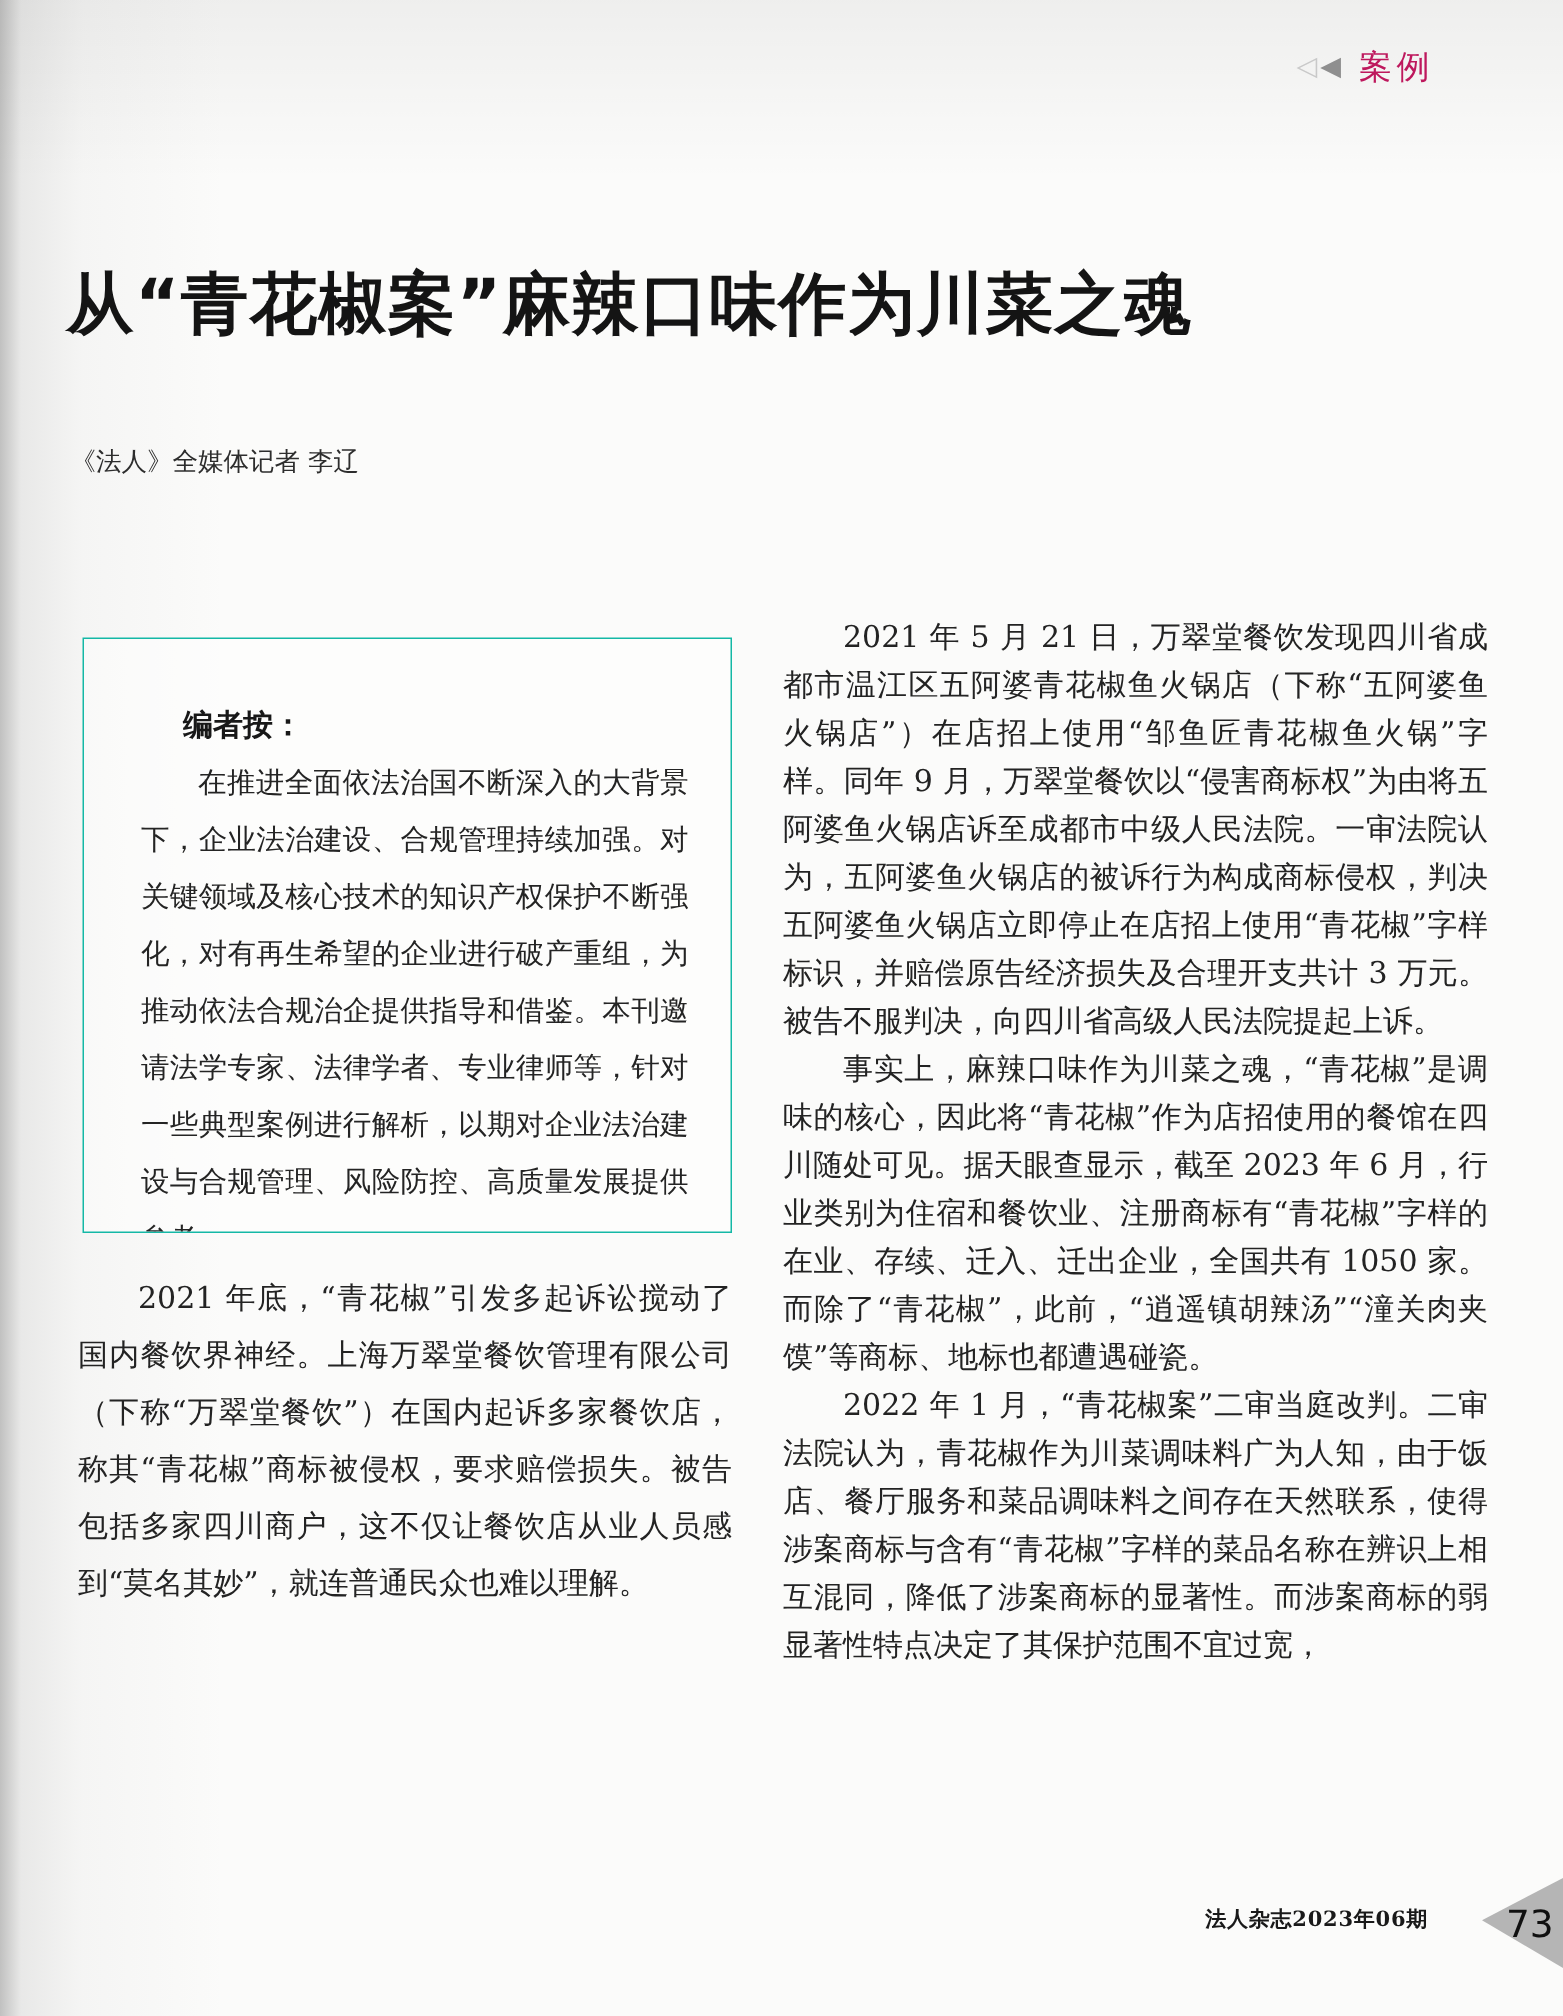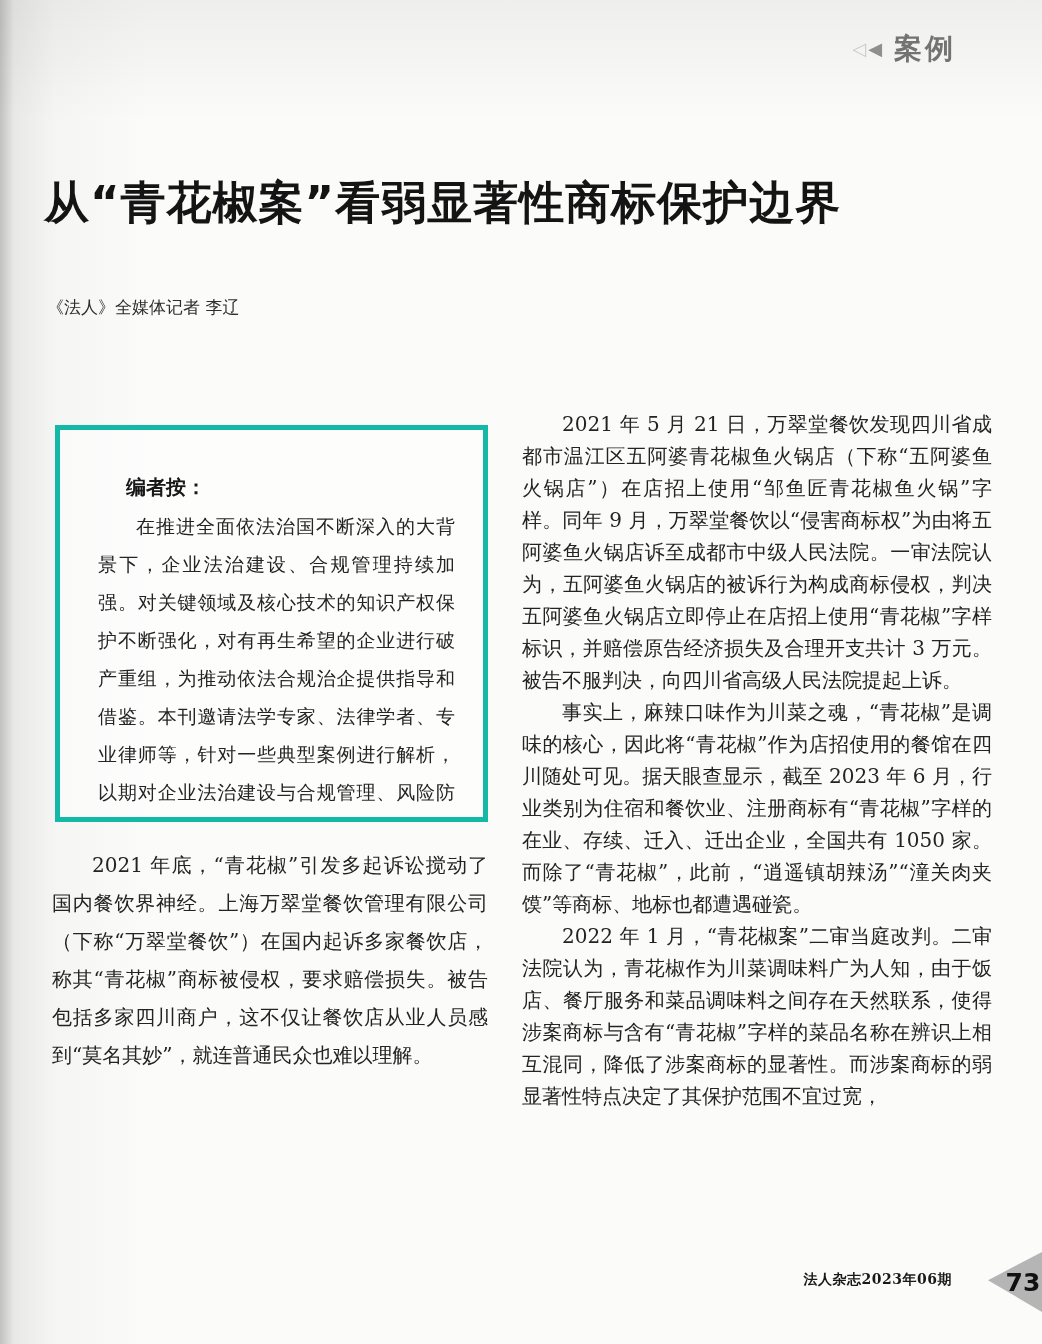--- a/index.html
+++ b/index.html
@@ -16,38 +16,38 @@
   }
   
   .header {
     position:absolute; top:30px; right:86px;
     display:flex; align-items:center;
     font-family:"DejaVu Sans","Liberation Sans",sans-serif;
   }
   .tri { line-height:1; }
   .tri.hollow { color:#c9c9c9; font-size:18px; margin-right:2px; }
   .tri.solid  { color:#8f8f8f; font-size:18px; margin-right:12px; }
-  .cat { color:#737373; font-size:28px; letter-spacing:3px;font-weight:bold; }
+  .cat { color:#be185d; font-size:22px; letter-spacing:3px; }
   
   .title {
     position:absolute; left:44px; top:176px; width:880px; margin:0;
     font-family:"DejaVu Sans","Liberation Sans",sans-serif;
     font-weight:bold; font-size:45px; line-height:1.2; letter-spacing:1px; color:#141414;
     white-space:nowrap;
   }
   .byline {
     position:absolute; left:47px; top:296px;
     font-family:"DejaVu Sans","Liberation Sans",sans-serif;
     font-size:17px; color:#2d2d2d;
   }
   
   .col-left { position:absolute; left:44px; top:425px; width:452px; }
   .editor-box {
     box-sizing:border-box; width:433px; height:397px; margin-left:11px;
-    border:5px solid #14b8a6; background:rgba(255,255,255,0.45);
+    border:1px solid #14b8a6; background:rgba(255,255,255,0.45);
     padding:44px 28px 0 38px; overflow:hidden;
   }
   .editor-label {
     font-family:"DejaVu Sans","Liberation Sans",sans-serif;
     font-weight:bold; font-size:20px; color:#181818;
     text-indent:1.4em; margin:0 0 6px 0;
   }
   .editor-text {
     margin:0; font-size:19px; line-height:38px; color:#242424;
     text-align:justify; text-indent:2em;
@@ -67,41 +67,41 @@
   
   .journal {
     position:absolute; right:90px; top:1271px;
     font-weight:bold; font-size:14px; color:#191919; letter-spacing:0.5px;
   }
   .page-badge {
     position:absolute; right:0; top:1252px; width:54px; height:60px;
     background:#b5b5b5;
     -webkit-clip-path:polygon(0 47%, 100% 0, 100% 100%);
     clip-path:polygon(0 47%, 100% 0, 100% 100%);
-    display:flex; align-items:center; justify-content:center;font-weight:bold;
+    display:flex; align-items:center; justify-content:flex-start;
   }
   .page-badge .num {
     padding-left:16px;
     font-family:"DejaVu Sans","Liberation Sans",sans-serif;
     font-size:25px; color:#101010;
   }
 </style>
 </head>
 <body>
 
 <div class="page">
   <div class="gutter-shade"></div>
 
   <div class="header">
     <span class="tri hollow">◁</span>
     <span class="tri solid">◀</span>
     <span class="cat">案例</span>
   </div>
 
-  <h1 class="title">从“青花椒案”看弱显著性商标保护边界</h1>
+  <h1 class="title">从“青花椒案”麻辣口味作为川菜之魂</h1>
 
   <div class="byline">《法人》全媒体记者 李辽</div>
 
   <div class="col-left">
     <div class="editor-box">
       <p class="editor-label">编者按：</p>
       <p class="editor-text">在推进全面依法治国不断深入的大背景下，企业法治建设、合规管理持续加强。对关键领域及核心技术的知识产权保护不断强化，对有再生希望的企业进行破产重组，为推动依法合规治企提供指导和借鉴。本刊邀请法学专家、法律学者、专业律师等，针对一些典型案例进行解析，以期对企业法治建设与合规管理、风险防控、高质量发展提供参考。</p>
     </div>
     <p class="body first">2021 年底，“青花椒”引发多起诉讼搅动了国内餐饮界神经。上海万翠堂餐饮管理有限公司（下称“万翠堂餐饮”）在国内起诉多家餐饮店，称其“青花椒”商标被侵权，要求赔偿损失。被告包括多家四川商户，这不仅让餐饮店从业人员感到“莫名其妙”，就连普通民众也难以理解。</p>
   </div>

